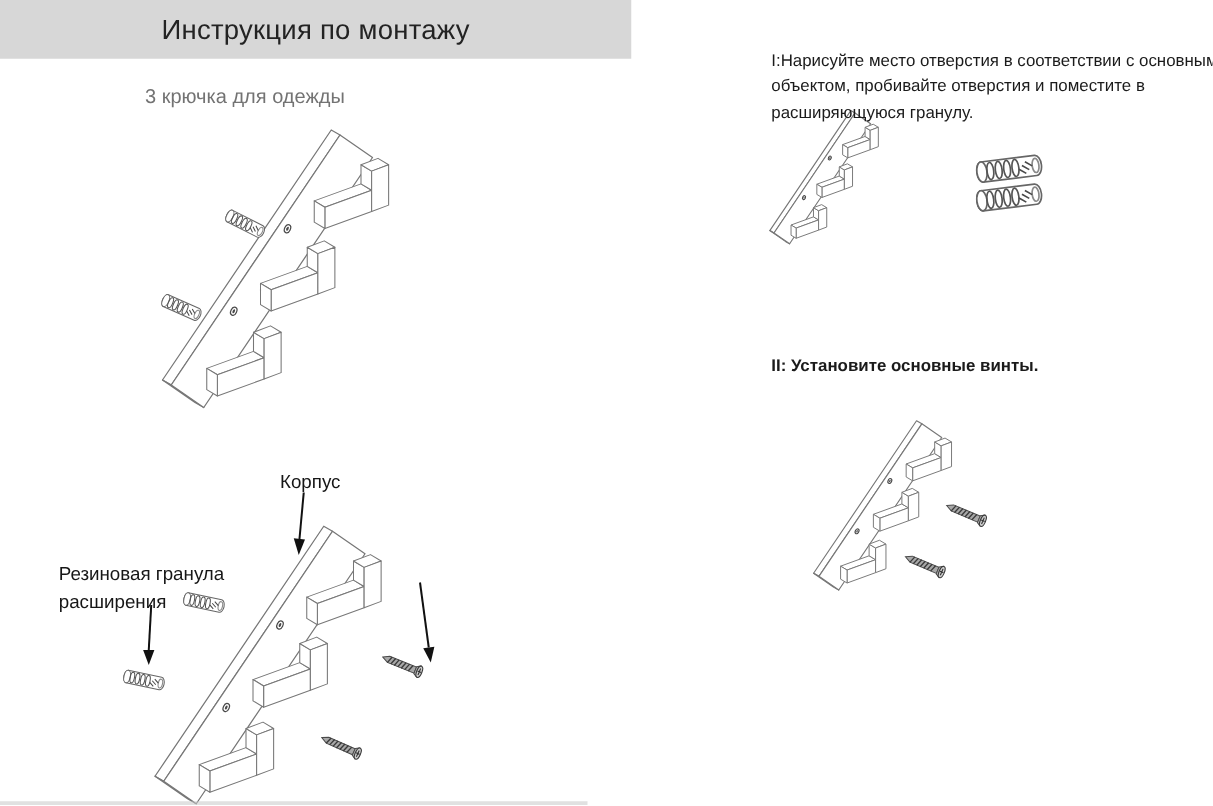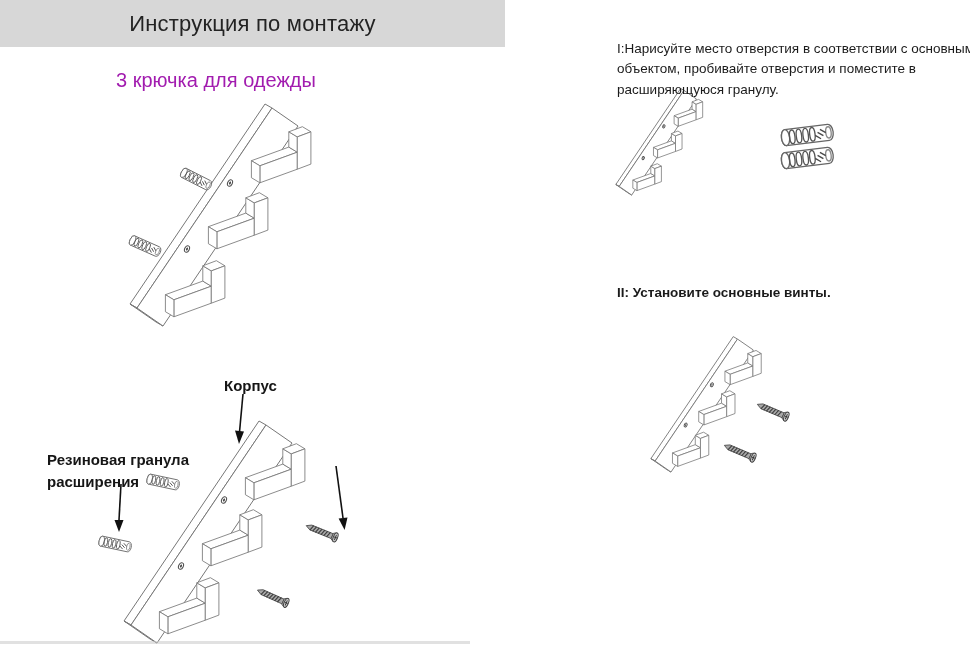--- a/index.html
+++ b/index.html
@@ -15,27 +15,26 @@
   .titlebar{
     position:absolute;left:0;top:0;width:505px;height:47px;
     background:#d7d7d7;
     display:flex;align-items:center;justify-content:center;text-align:right;
   }
   .titlebar .title{
     font-size:22px;color:#232323;letter-spacing:.2px;
   }
   .subtitle{
     position:absolute;left:116px;top:69px;
-    font-size:20px;color:#a21caf;
+    font-size:16px;color:#737373;
   }
   .figure{position:absolute;}
   .label{
     position:absolute;font-size:15px;line-height:1.45;color:#161616;
     white-space:pre-line;
-    font-weight:bold;
   }
   .step{
     position:absolute;font-size:13.5px;line-height:1.5;color:#1b1b1b;margin-left:33px;
   }
   .step.one{left:584px;top:39px;width:384px;}
   .step.two{left:584px;top:283px;width:330px;font-weight:bold;}
   .arrow{position:absolute;}
   .scanline{
     position:absolute;left:0;top:641px;width:470px;height:3px;
     background:#c9c9c9;opacity:.55;

